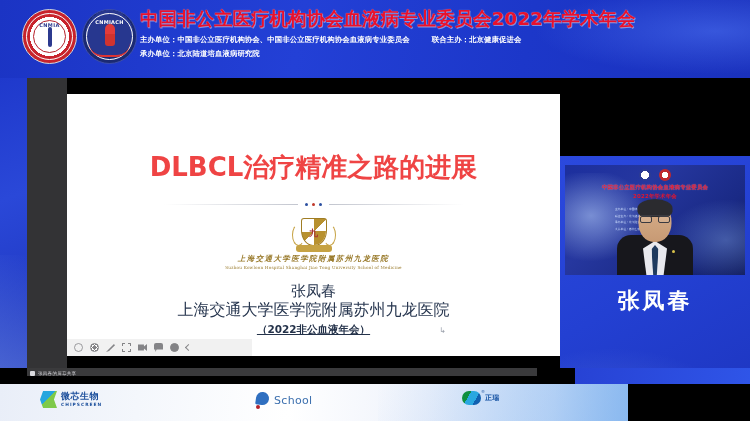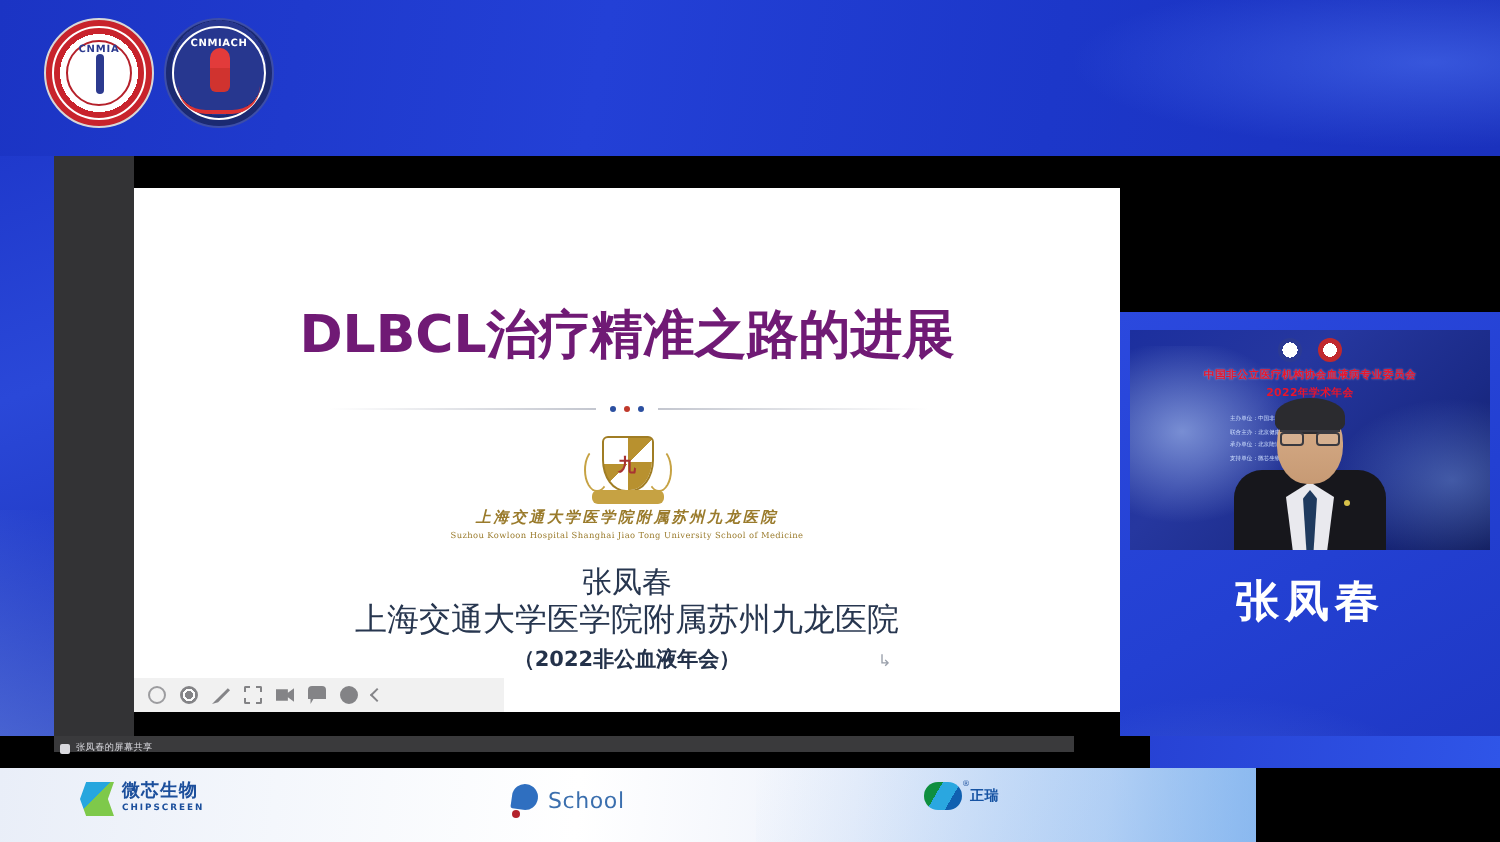--- a/index.html
+++ b/index.html
@@ -98,21 +98,21 @@
 
   
   .viewer {
     position:absolute; left:67px; top:0; width:493px; height:297px; background:#000;
   }
   .slide {
     position:absolute; left:0; top:16px; width:493px; height:262px; background:#fff;
   }
   .slide-title {
     position:absolute; left:0; right:0; top:56px; text-align:center;
-    font-size:26px; font-weight:bold; color:#701a75; letter-spacing:0px;
+    font-size:26px; font-weight:bold; color:#ef4444; letter-spacing:0px;
   }
   .divider {
     position:absolute; left:50%; transform:translateX(-50%); top:106px;
     width:300px; height:8px; display:flex; align-items:center; justify-content:center;
   }
   .divider .bar {
     height:1px; flex:1;
   }
   .divider .bar.l { background: linear-gradient(90deg, rgba(200,200,210,0), #c3c6cf); }
   .divider .bar.r { background: linear-gradient(90deg, #c3c6cf, rgba(200,200,210,0)); }
@@ -169,21 +169,21 @@
   .speaker-name {
     position:absolute; left:0; right:0; top:188px; text-align:center;
     font-size:15px; color:#27364f;
   }
   .speaker-org {
     position:absolute; left:0; right:0; top:206px; text-align:center;
     font-size:16px; color:#27364f;
   }
   .slide-note {
     position:absolute; left:0; right:0; top:229px; text-align:center;
-    font-size:10.5px; color:#24324a; font-weight:bold;
+    font-size:10.5px; color:#24324a; font-weight:bold;text-decoration:underline;
   }
   .cursor-mark{
     position:absolute; left:372px; top:232px; font-size:8px; color:#9aa0ab;
   }
 
   
   .toolbar {
     position:absolute; left:0; bottom:19px; width:185px; height:17px;
     background:rgba(240,240,240,.93);
     display:flex; align-items:center; gap:7px; padding-left:7px;
@@ -371,20 +371,28 @@
         <div class="snake"></div>
       </div>
       <div class="emblem emblem-b">
         <div class="ring"></div>
         <div class="cn">CNMIACH</div>
         <div class="torch"></div>
         <div class="arcs"></div>
       </div>
     </div>
 
+    <div class="titleblock">
+      <div class="main-title">中国非公立医疗机构协会血液病专业委员会2022年学术年会</div>
+      <div class="sub-row">
+        <div class="sub-line">主办单位：中国非公立医疗机构协会、中国非公立医疗机构协会血液病专业委员会</div>
+        <div class="sub-line sub-right">联合主办：北京健康促进会</div>
+      </div>
+      <div class="sub-line sub-line2">承办单位：北京陆道培血液病研究院</div>
+    </div>
 
   </div>
 
   <div class="stage">
     <div class="stage-bg-left"></div>
     <div class="gray-gutter"></div>
 
     <div class="viewer">
       <div class="slide">
 

